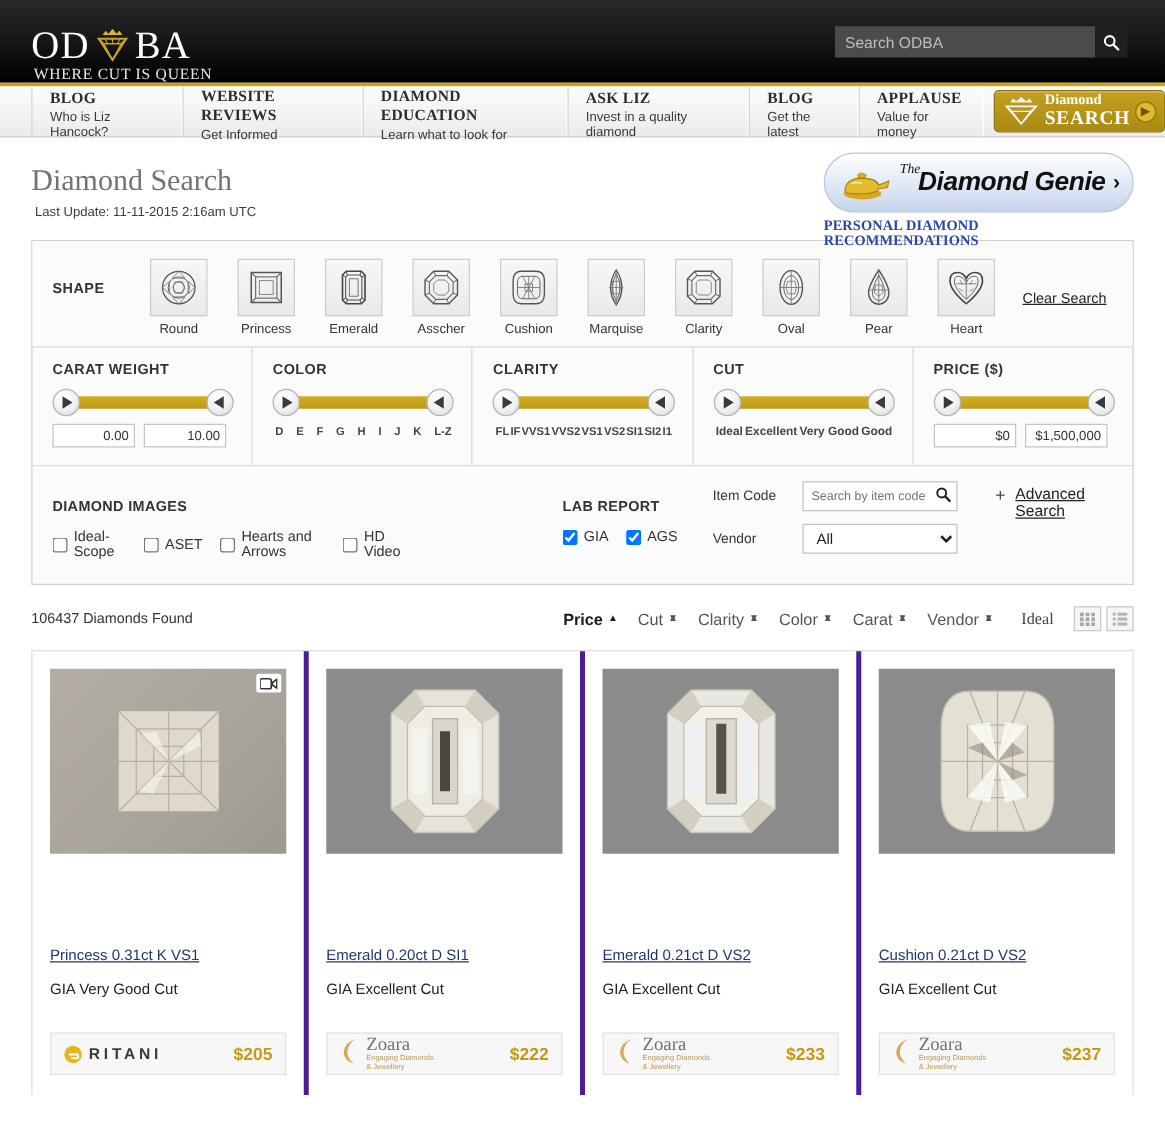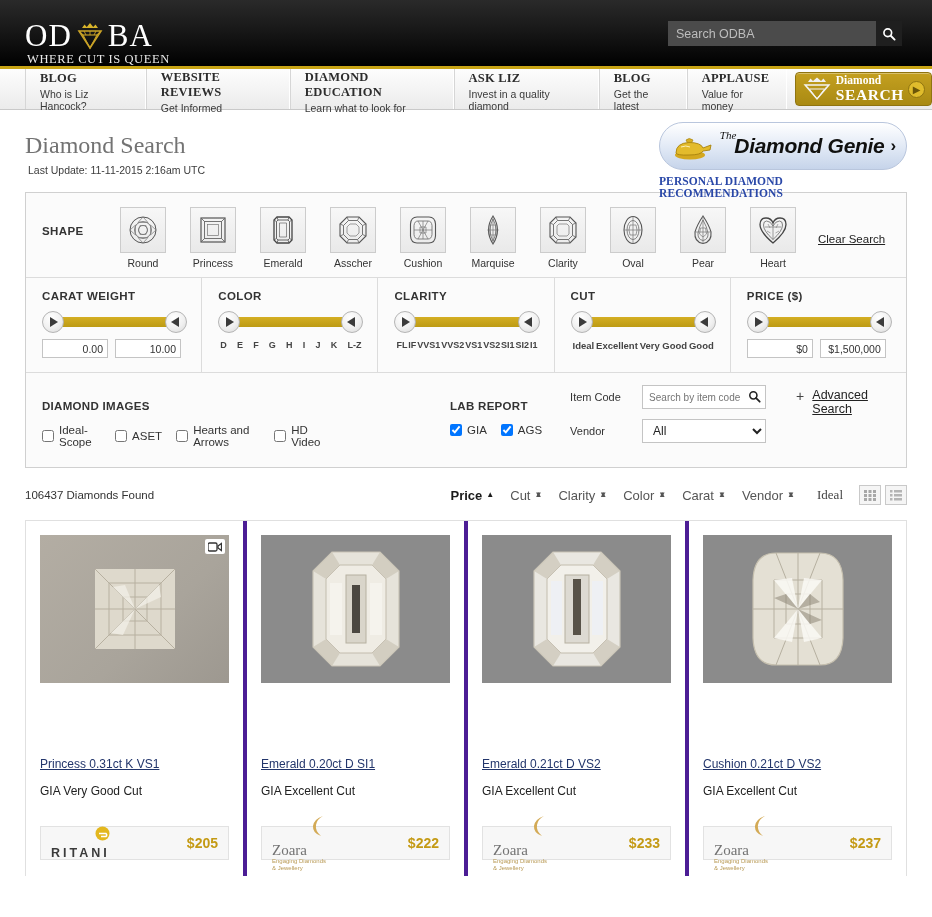--- a/index.html
+++ b/index.html
@@ -277,21 +277,21 @@
     font-size: 12px; color: #22356b; text-decoration: underline;
     cursor: pointer; margin-top: 74px;
   }
   .card-sub { font-size: 12px; color: #222; margin-top: 13px; }
   .vendor-bar {
     position: absolute; left: 14px; right: 14px; bottom: 16px;
     height: 34px; border: 1px solid #e2e2e2;
     background: #f7f7f7; display: flex; align-items: center;
     justify-content: space-between; padding: 0 10px; cursor: pointer;
   }
-  .v-logo { display: flex; align-items: flex-end; gap: 5px; flex-direction: column; }
+  .v-logo { display: flex; align-items: flex-start; gap: 5px; }
   .v-ritani {
     font-size: 12.5px; letter-spacing: 3px; color: #3b3b3b; font-weight: 700;
   }
   .v-zoara-wrap { display: flex; align-items: center; gap: 2px; }
   .v-zoara {
     font-size: 15px; color: #737373; font-family: "Liberation Serif", serif;
     line-height: 1;
   }
   .v-zoara-sub { font-size: 6px; color: #b99a55; line-height: 1.15; }
   .price { font-size: 14px; font-weight: 700; color: #c49a14; }

